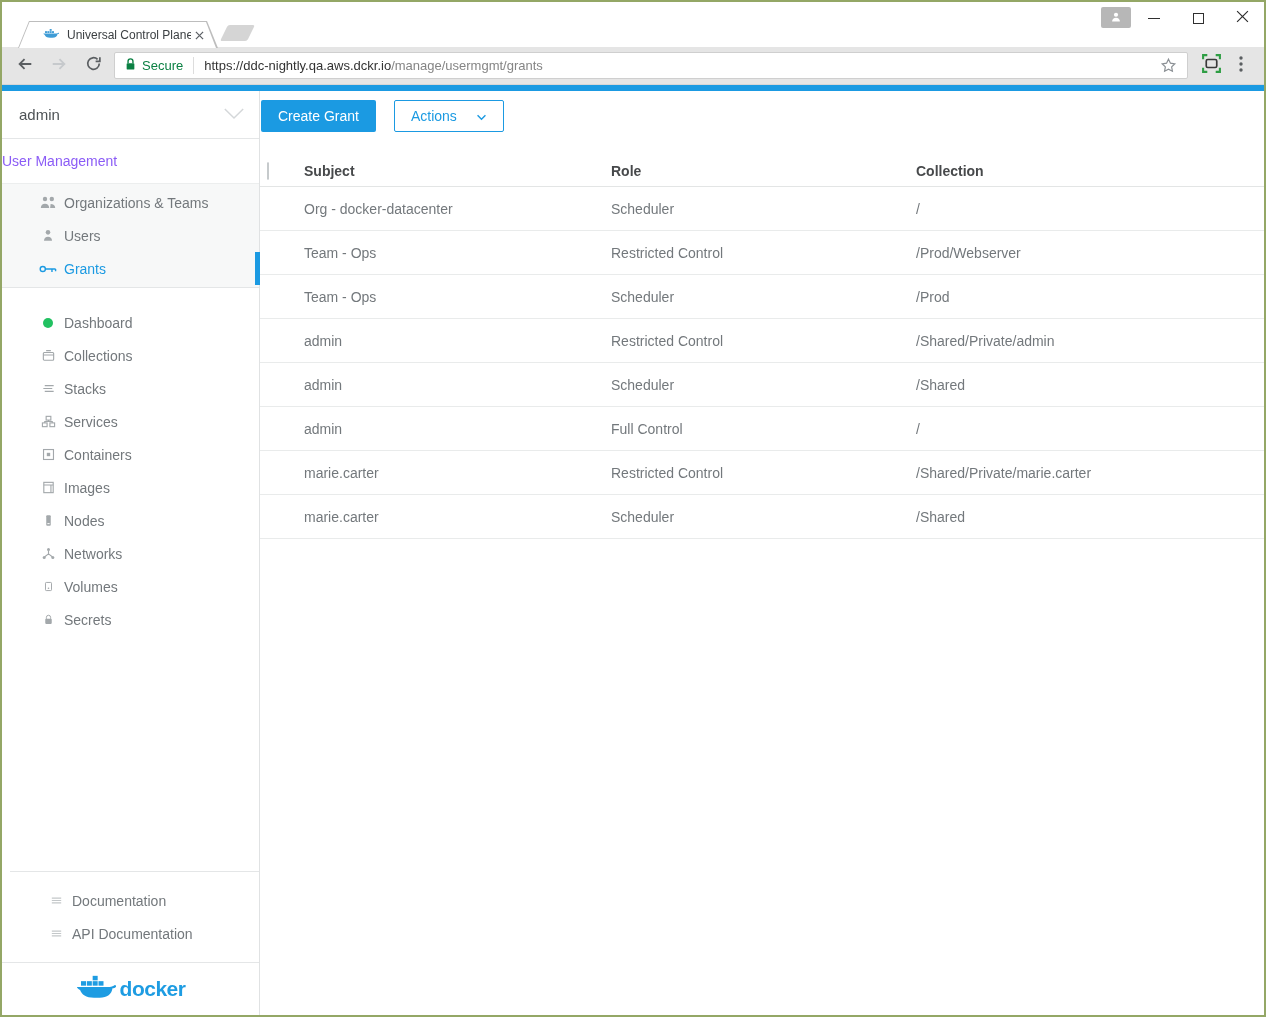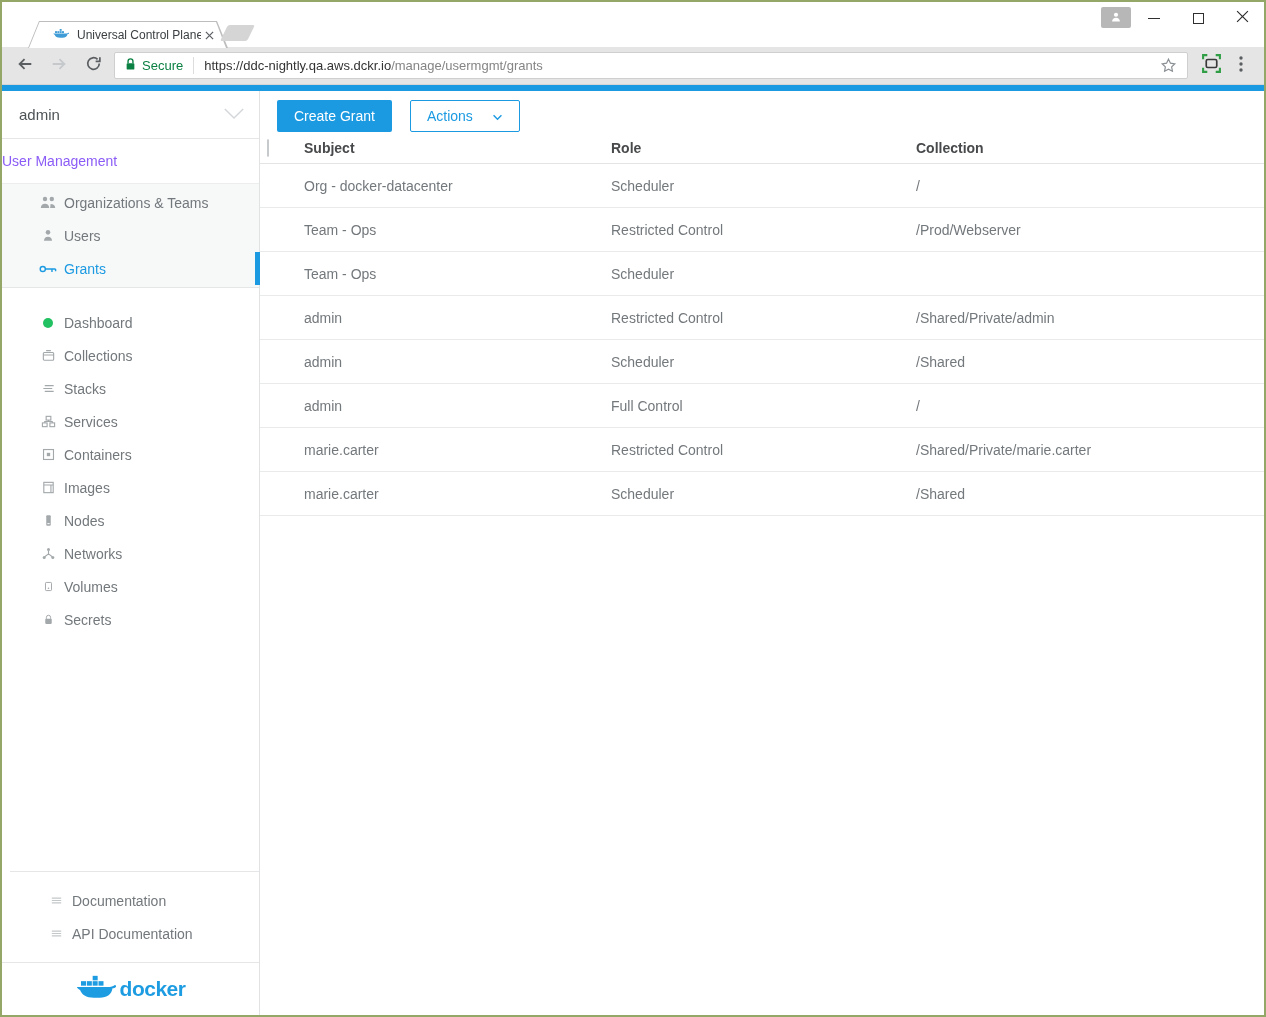--- a/index.html
+++ b/index.html
@@ -1,21 +1,21 @@
 <!DOCTYPE html>
 <html><head>
 <meta charset="utf-8">
 <style>
   * { margin:0; padding:0; box-sizing:border-box; }
   html,body { width:1266px; height:1017px; background:#fff; font-family:"Liberation Sans","DejaVu Sans",sans-serif; }
   .window { width:1266px; height:1017px; border:2px solid #94a766; background:#fff; display:flex; flex-direction:column; overflow:hidden; }
 
   
   .titlebar { height:45px; position:relative; background:#fff; flex:0 0 auto; }
-  .tab-outer { position:absolute; left:26px; bottom:-1px; width:200px; height:27px; background:#bdbdbd;
+  .tab-outer { position:absolute; left:16px; bottom:-1px; width:200px; height:27px; background:#bdbdbd;
     clip-path:polygon(11px 0, 189px 0, 200px 27px, 0 27px); }
   .tab-inner { position:absolute; left:1px; top:1px; width:198px; height:26px; background:#fff;
     clip-path:polygon(10.5px 0, 187px 0, 197px 26px, 0 26px);
     display:flex; align-items:center; padding:0 10px 0 24px; }
   .tab-title { font-size:12px; color:#3c4043; white-space:nowrap; overflow:hidden; flex:1; margin-left:8px; }
   .tab-close { width:16px; height:16px; display:flex; align-items:center; justify-content:center; }
   .newtab-stub { position:absolute; left:222px; bottom:6px; width:27px; height:16px; background:#d5d5d5;
     transform:skewX(-26deg); border-radius:2px; }
   .profile-btn { position:absolute; top:5px; right:133px; width:30px; height:21px; background:#b7b7b7; border-radius:2px;
     display:flex; align-items:center; justify-content:center; }
@@ -56,26 +56,26 @@
   .sel-bar { position:absolute; right:-1px; top:0; width:5px; height:33px; background:#1b9ae2; }
   .nav-list { margin-top:18px; flex:0 0 auto; }
   .side-spacer { flex:1; }
   .footer-list { border-top:1px solid #e4e6e7; padding:12px 0; flex:0 0 auto;margin-left:8px; }
   .logo-area { border-top:1px solid #e4e6e7; height:53px; flex:0 0 auto; display:flex; align-items:center; justify-content:center; gap:4px; }
   .logo-text { font-size:21px; font-weight:bold; color:#1e9ce2; letter-spacing:-0.5px; }
   .dot-green { width:10px; height:10px; border-radius:50%; background:#22c161; }
 
   
   .main { flex:1; background:#fff; padding-top:9px; min-width:0; }
-  .btn-row { display:flex; gap:18px; margin-left:17px; }
+  .btn-row { display:flex; gap:18px; margin-left:1px; }
   .btn-primary { height:32px; padding:0 17px; background:#1b9ae2; color:#fff; font-size:14px; border:none; border-radius:2px;
     display:flex; align-items:center; }
   .btn-outline { height:32px; width:110px; background:#fff; border:1px solid #1b9ae2; color:#1b9ae2; font-size:14px; border-radius:2px;
     display:flex; align-items:center; justify-content:space-between; padding:5px 16px; }
-  .grant-table { margin-top:1px; }
+  .grant-table { margin-top:24px; }
   .t-row { display:grid; grid-template-columns:37px 307px 305px 1fr; align-items:center; padding-left:7px; }
   .t-head { height:31px; border-bottom:1px solid #e3e5e5; font-weight:bold; font-size:14px; color:#47494b; }
   .t-body-row { height:44px; border-bottom:1px solid #e9ebeb; font-size:14px; color:#73787c; }
   .checkbox { width:17px; height:17px; border:1px solid #c6cacc; border-radius:2px; background:#fff; }
 </style>
 </head>
 <body>
 
 <div class="window">
 
@@ -400,20 +400,21 @@
         <div class="t-row t-body-row">
           <span></span>
           <span>Team - Ops</span>
           <span>Restricted Control</span>
           <span>/Prod/Webserver</span>
         </div>
         <div class="t-row t-body-row">
           <span></span>
           <span>Team - Ops</span>
           <span>Scheduler</span>
+          <span>/Prod</span>
         </div>
         <div class="t-row t-body-row">
           <span></span>
           <span>admin</span>
           <span>Restricted Control</span>
           <span>/Shared/Private/admin</span>
         </div>
         <div class="t-row t-body-row">
           <span></span>
           <span>admin</span>

